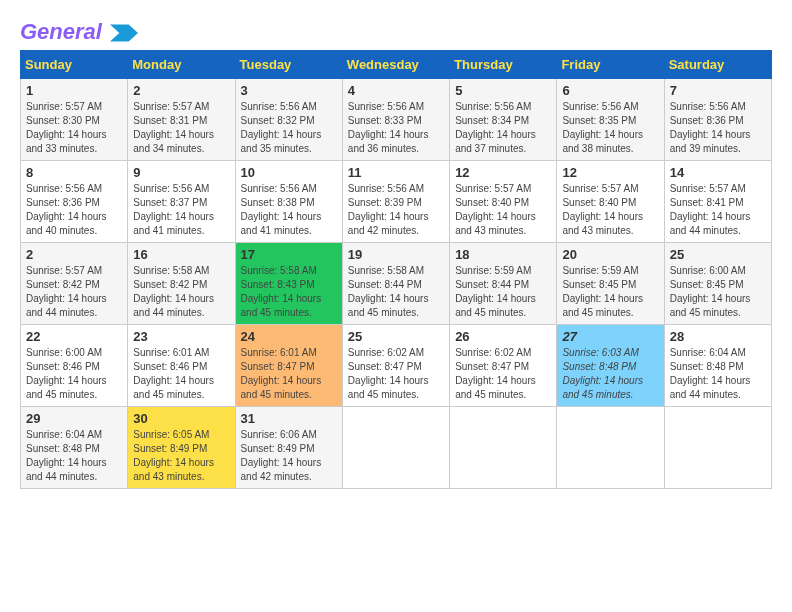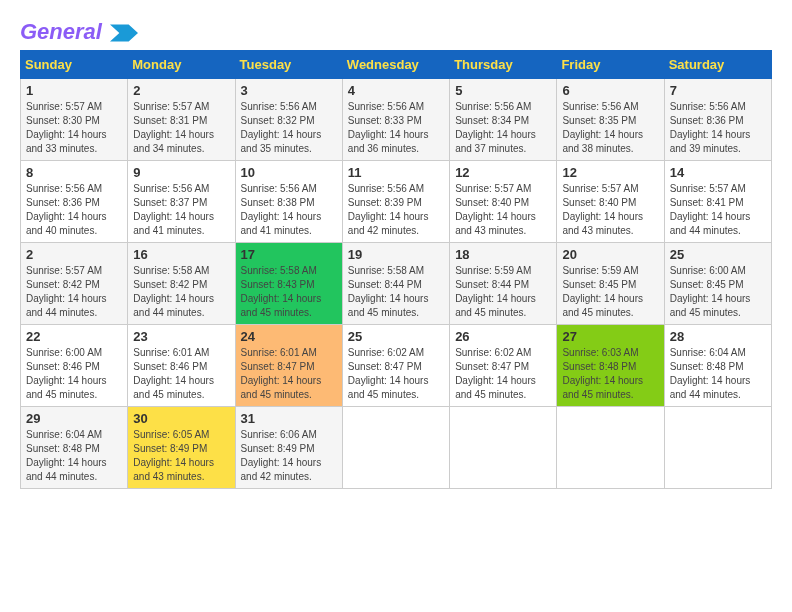--- a/index.html
+++ b/index.html
@@ -168,21 +168,21 @@
         <td style="background-color: rgb(255, 255, 255);"><span class="day-number">22</span>
 <span class="day-info">Sunrise: 6:00 AM<br>Sunset: 8:46 PM<br>Daylight: 14 hours and 45 minutes.</span></td>
         <td style="background-color: rgb(255, 255, 255);"><span class="day-number">23</span>
 <span class="day-info">Sunrise: 6:01 AM<br>Sunset: 8:46 PM<br>Daylight: 14 hours and 45 minutes.</span></td>
         <td style="background-color: #fdba74;"><span class="day-number">24</span>
 <span class="day-info">Sunrise: 6:01 AM<br>Sunset: 8:47 PM<br>Daylight: 14 hours and 45 minutes.</span></td>
         <td style="background-color: rgb(255, 255, 255);"><span class="day-number">25</span>
 <span class="day-info">Sunrise: 6:02 AM<br>Sunset: 8:47 PM<br>Daylight: 14 hours and 45 minutes.</span></td>
         <td style="background-color: rgb(255, 255, 255);"><span class="day-number">26</span>
 <span class="day-info">Sunrise: 6:02 AM<br>Sunset: 8:47 PM<br>Daylight: 14 hours and 45 minutes.</span></td>
-        <td style="background-color: #84cc16;"><span class="day-number">27</span>
+        <td style="background-color: #7dd3fc; font-style: italic;"><span class="day-number">27</span>
 <span class="day-info">Sunrise: 6:03 AM<br>Sunset: 8:48 PM<br>Daylight: 14 hours and 45 minutes.</span></td>
         <td style="background-color: rgb(255, 255, 255);"><span class="day-number">28</span>
 <span class="day-info">Sunrise: 6:04 AM<br>Sunset: 8:48 PM<br>Daylight: 14 hours and 44 minutes.</span></td>
       </tr>
       <tr>
         <td style="background-color: rgb(245, 245, 245);"><span class="day-number">29</span>
 <span class="day-info">Sunrise: 6:04 AM<br>Sunset: 8:48 PM<br>Daylight: 14 hours and 44 minutes.</span></td>
         <td style="background-color: #fde047;"><span class="day-number">30</span>
 <span class="day-info">Sunrise: 6:05 AM<br>Sunset: 8:49 PM<br>Daylight: 14 hours and 43 minutes.</span></td>
         <td style="background-color: rgb(245, 245, 245);"><span class="day-number">31</span>

